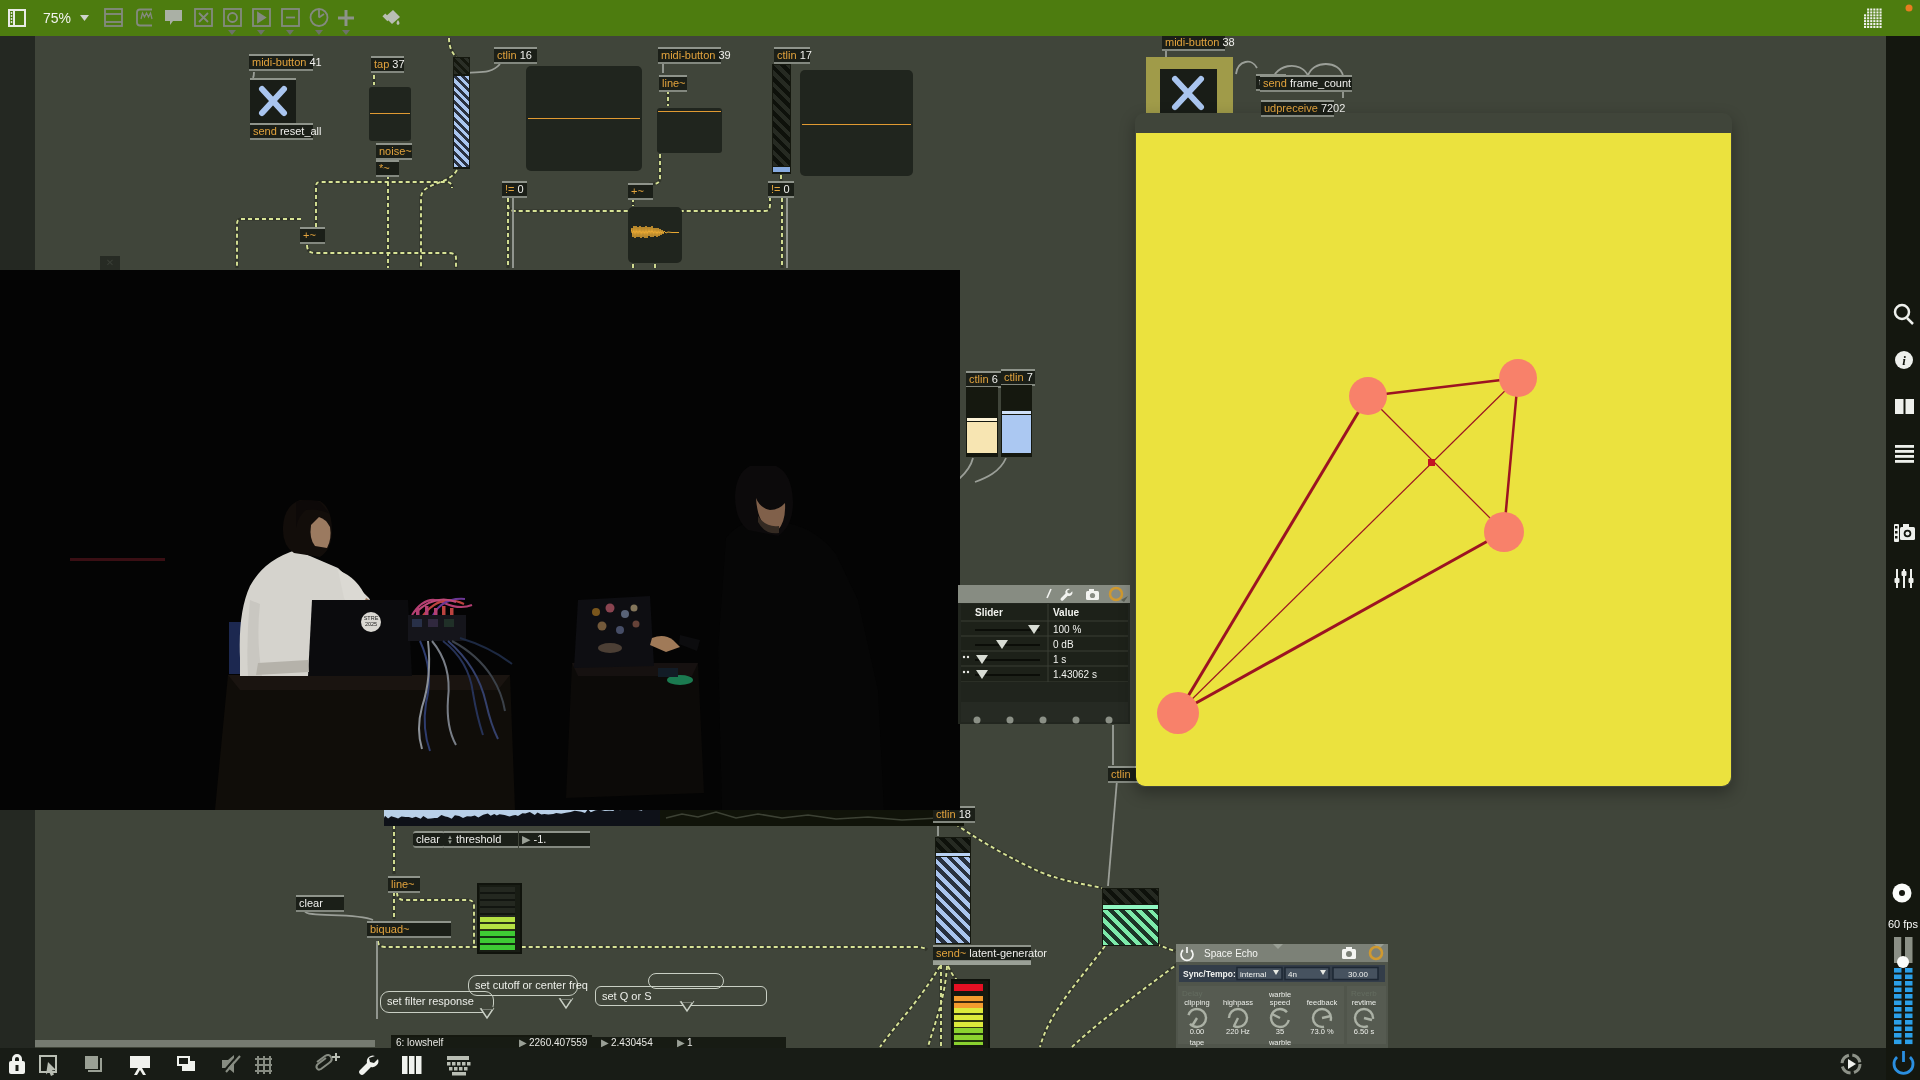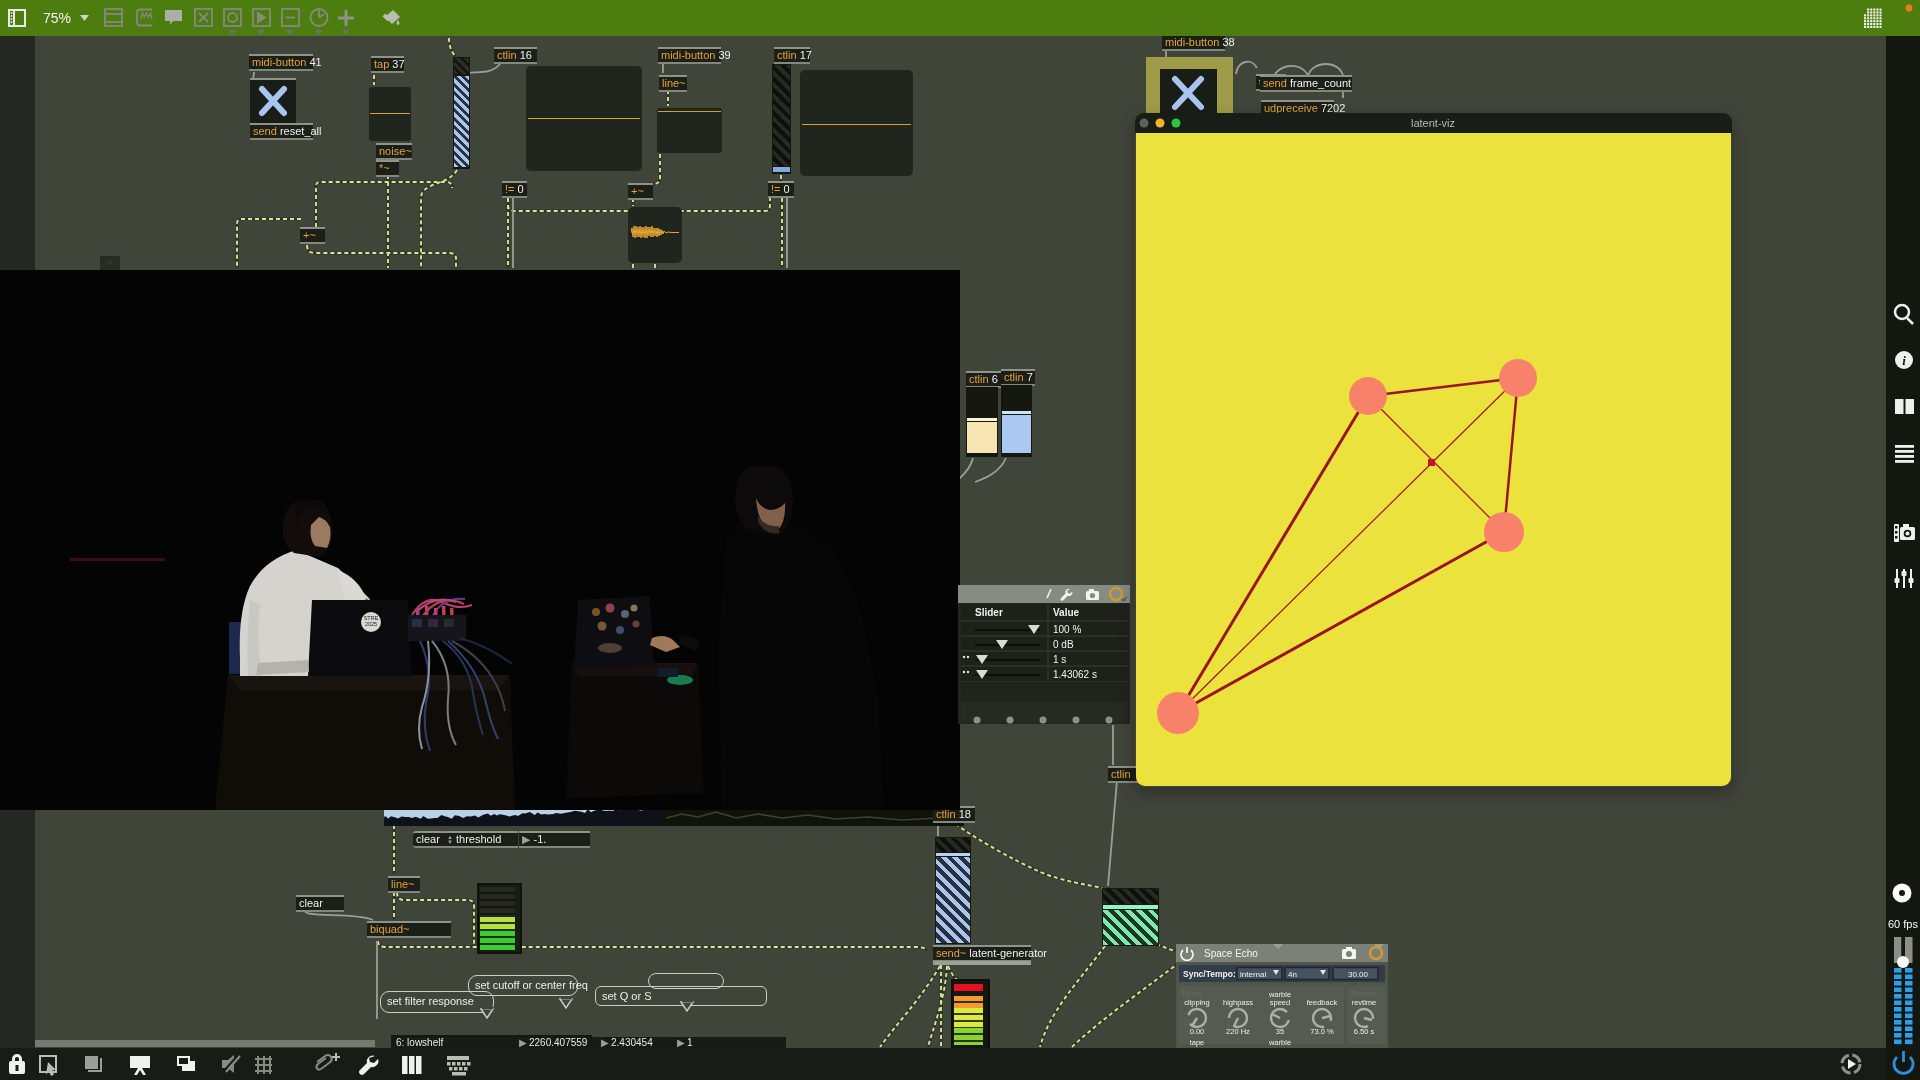--- a/index.html
+++ b/index.html
@@ -410,28 +410,20 @@
         <circle cx="19" cy="135" r="3.5"></circle>
           <circle cx="52" cy="135" r="3.5"></circle>
         <circle cx="85" cy="135" r="3.5"></circle>
           <circle cx="118" cy="135" r="3.5"></circle>
         <circle cx="151" cy="135" r="3.5"></circle>
       </g>
     </svg>
   </div>
 
   <div id="ywin" class="abs">
-    <div class="tbar">
-      <svg width="597" height="20">
-        <circle cx="9" cy="10" r="4.5" fill="#5d625b"></circle>
-        <circle cx="25" cy="10" r="4.5" fill="#f0b32e"></circle>
-        <circle cx="41" cy="10" r="4.5" fill="#2fc33e"></circle>
-        <text x="298" y="14" fill="#b7bbb2" font-size="11" text-anchor="middle" font-family="Liberation Sans">latent-viz</text>
-      </svg>
-    </div>
     <div class="cont">
       <svg width="595" height="653" viewBox="0 0 595 653">
         <g stroke="#9c1422" fill="none">
           <line x1="232" y1="263" x2="382" y2="245" stroke-width="2.5"></line>
           <line x1="382" y1="245" x2="368" y2="399" stroke-width="2.5"></line>
           <line x1="232" y1="263" x2="42" y2="580" stroke-width="3"></line>
           <line x1="368" y1="399" x2="42" y2="580" stroke-width="3"></line>
           <line x1="232" y1="263" x2="368" y2="399" stroke-width="1.2"></line>
           <line x1="382" y1="245" x2="42" y2="580" stroke-width="1.2"></line>
         </g>

